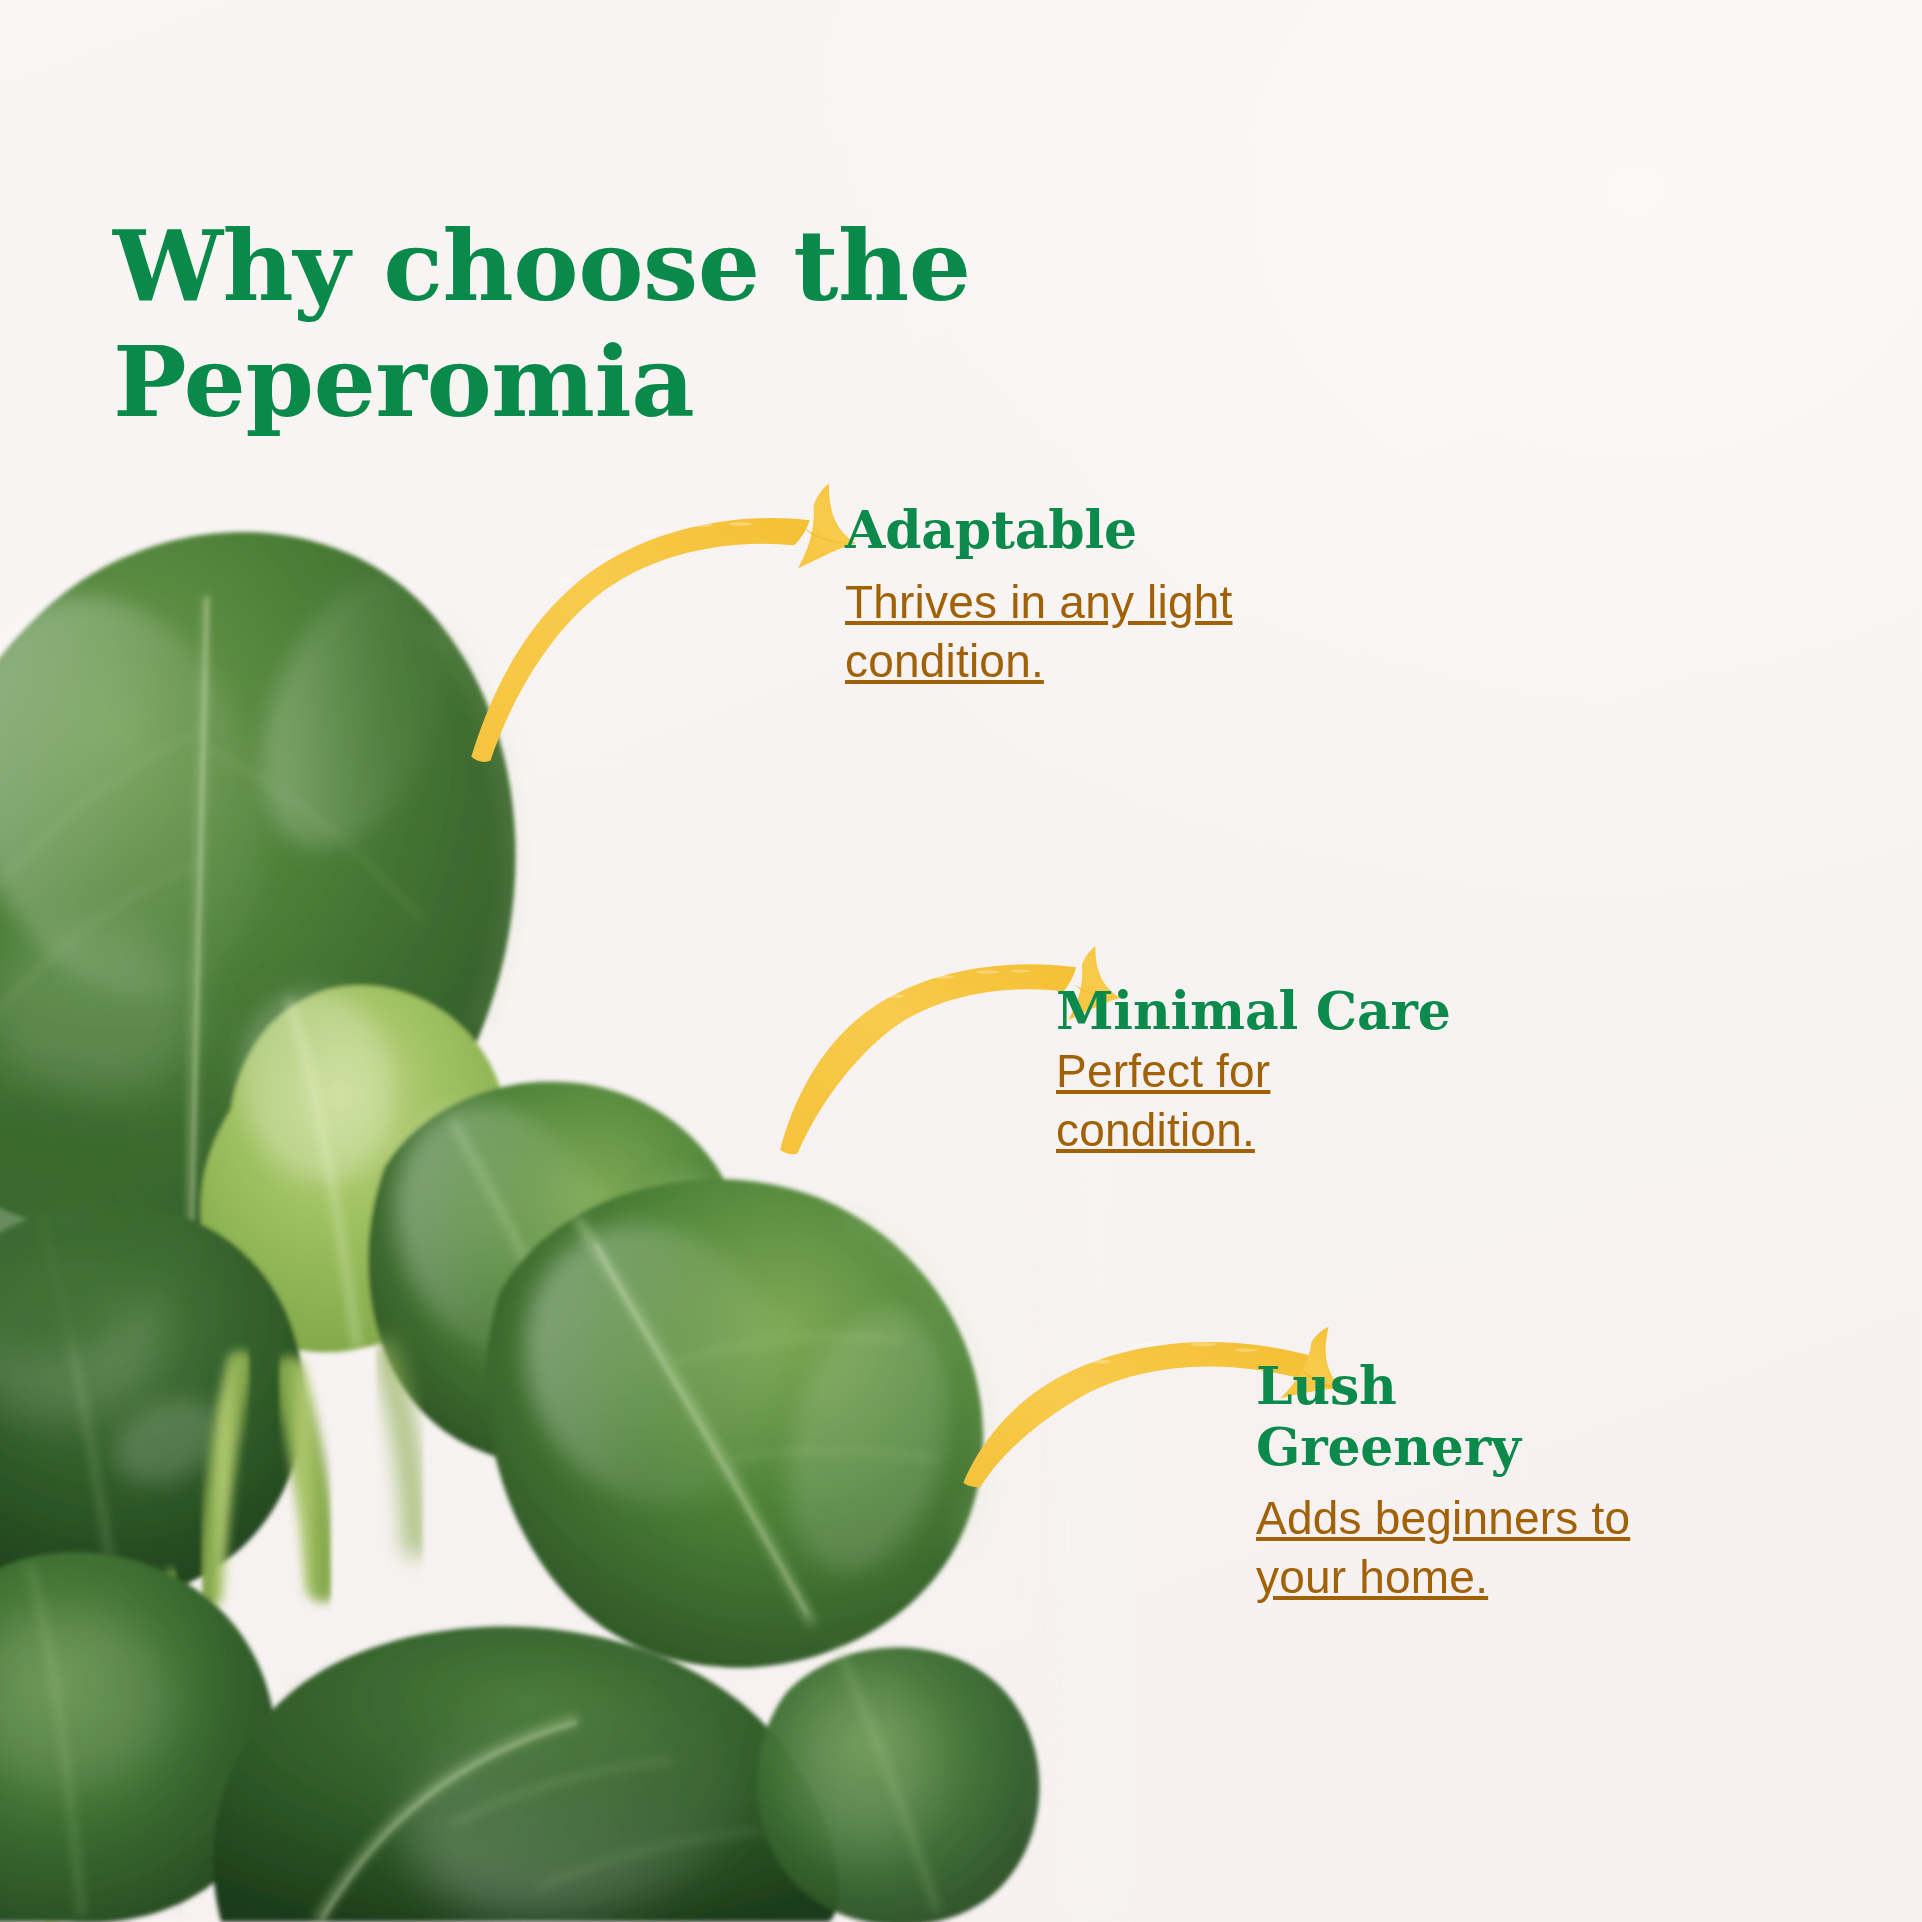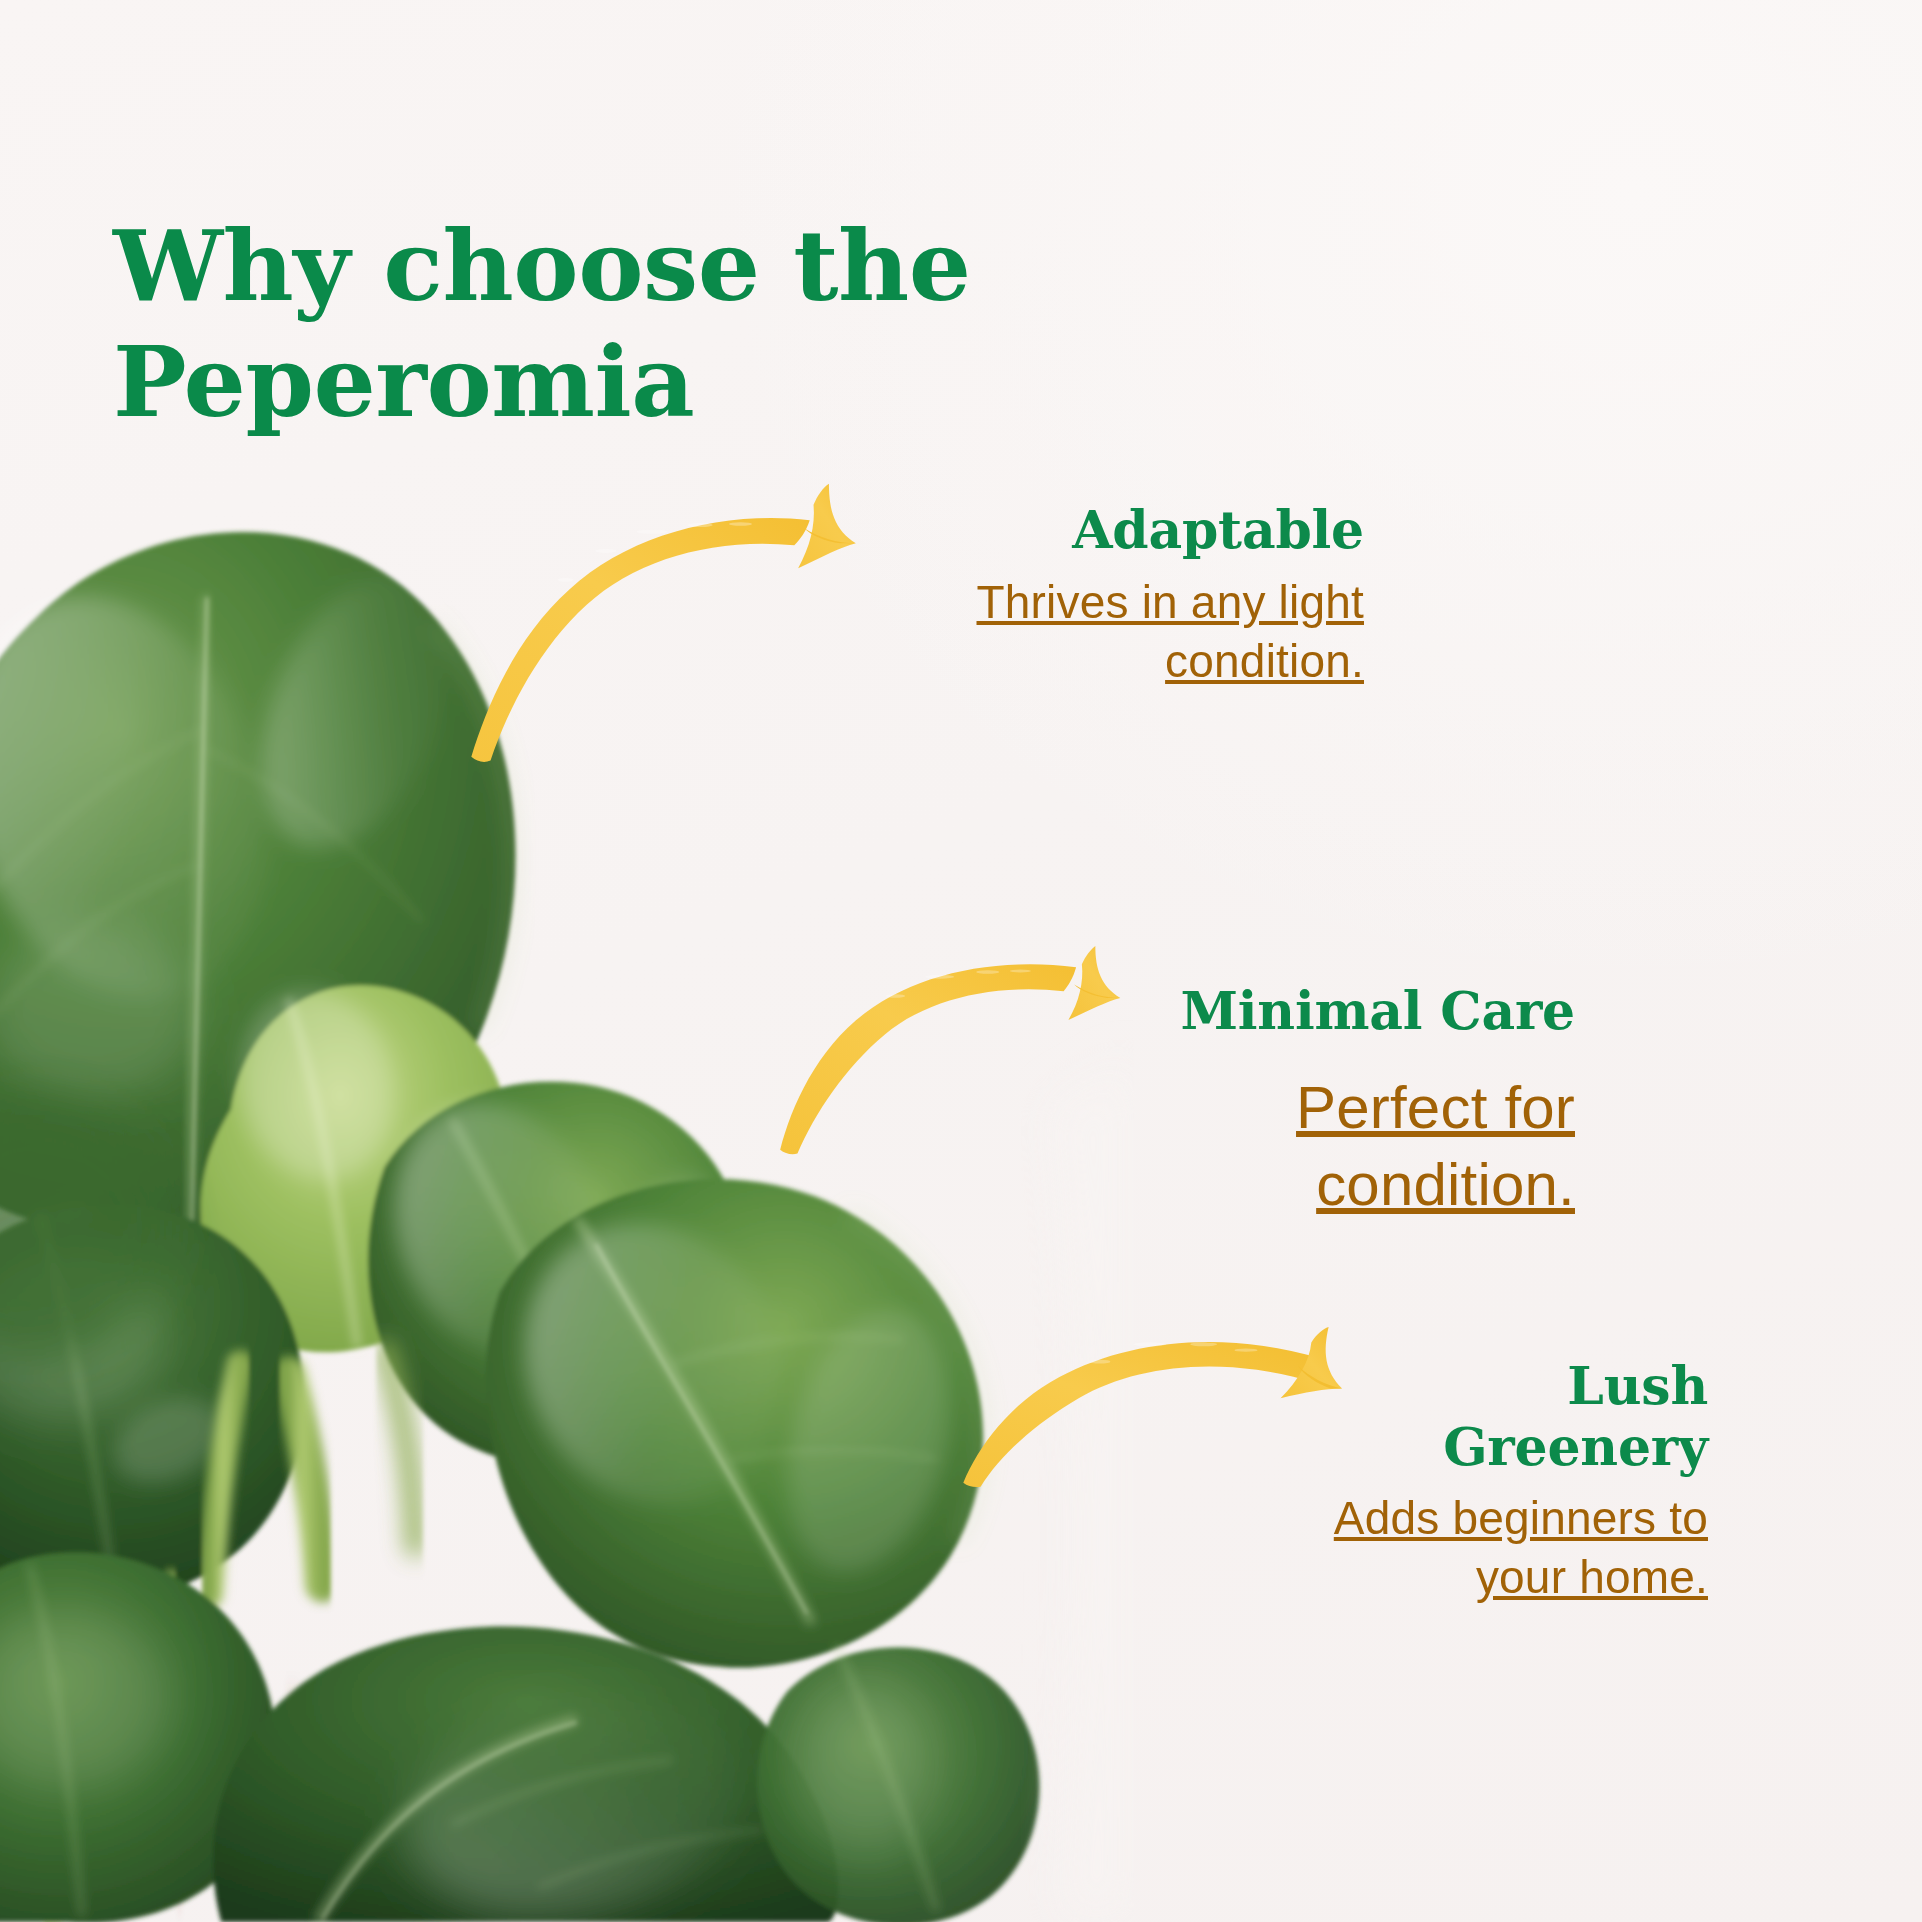--- a/index.html
+++ b/index.html
@@ -29,42 +29,42 @@
     position:absolute;left:113px;top:208px;width:1441px;
     font-family:"DejaVu Serif","Liberation Serif",serif;
     font-weight:700;
     font-size:98px;
     line-height:1.18;
     letter-spacing:-0.5px;
     color:#0A8A4A;
   }
 
   
-  .callout{position:absolute;text-align:right;}
+  .callout{position:absolute;text-align:left;}
   .callout .c-title{
     font-family:"DejaVu Serif","Liberation Serif",serif;
     font-weight:700;
     color:#0C8A4B;
     letter-spacing:-0.2px;
   }
   .callout .c-body{
     font-family:"Liberation Sans","DejaVu Sans",sans-serif;
     font-weight:400;
     color:#a16207;
     letter-spacing:0.2px;
     text-decoration:underline;
   }
 
   #callout-adaptable{left:845px;top:501px;width:519px;}
   #callout-adaptable .c-title{font-size:52px;line-height:1.12;}
   #callout-adaptable .c-body{font-size:46px;line-height:1.28;margin-top:13.4px;}
 
   #callout-minimal{left:1056px;top:982px;width:519px;}
   #callout-minimal .c-title{font-size:52px;line-height:1.12;}
-  #callout-minimal .c-body{font-size:60px;line-height:1.28;margin-top:30px;}
+  #callout-minimal .c-body{font-size:46px;line-height:1.28;margin-top:2px;}
 
   #callout-lush{left:1256px;top:1355px;width:452px;}
   #callout-lush .c-title{font-size:52px;line-height:1.18;}
   #callout-lush .c-body{font-size:46px;line-height:1.28;margin-top:11.5px;}
 
   
   .arrow{position:absolute;pointer-events:none;}
   #arrow-1{left:452px;top:476px;}
   #arrow-2{left:759px;top:946px;}
   #arrow-3{left:946px;top:1302px;}

